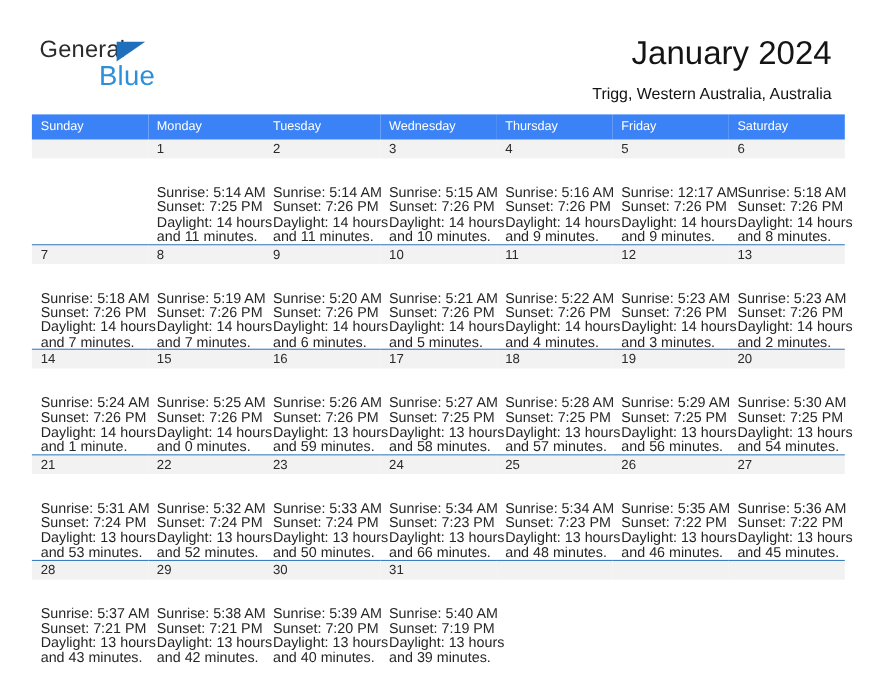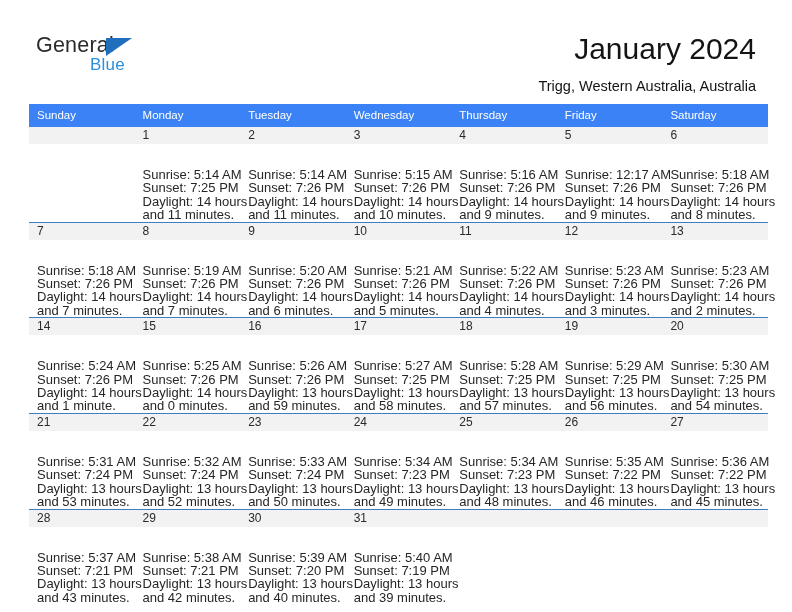--- a/index.html
+++ b/index.html
@@ -48,21 +48,21 @@
     left: 70px;
     top: 5px;
     width: 0; height: 0;
     border-left: 26px solid #1f6fbd;
     border-bottom: 18px solid transparent;
   }
   .logo-blue {
     position: absolute;
     left: 54px;
     top: 22px;
-    font-size: 17px;
+    font-size: 25px;
     color: #2e8fd9;
     letter-spacing: 0.2px;
   }
 
   .title {
     position: absolute;
     right: 36px;
     top: 32px;
     font-size: 30px;
     color: #141414;
@@ -372,21 +372,21 @@
               <div>Daylight: 13 hours</div>
               <div>and 50 minutes.</div>
             </div>
           </td>
           <td>
             <div class="daynum">24</div>
             <div class="info">
               <div>Sunrise: 5:34 AM</div>
               <div>Sunset: 7:23 PM</div>
               <div>Daylight: 13 hours</div>
-              <div>and 49 minutes.</div>
+              <div>and 66 minutes.</div>
             </div>
           </td>
           <td>
             <div class="daynum">25</div>
             <div class="info">
               <div>Sunrise: 5:34 AM</div>
               <div>Sunset: 7:23 PM</div>
               <div>Daylight: 13 hours</div>
               <div>and 48 minutes.</div>
             </div>

